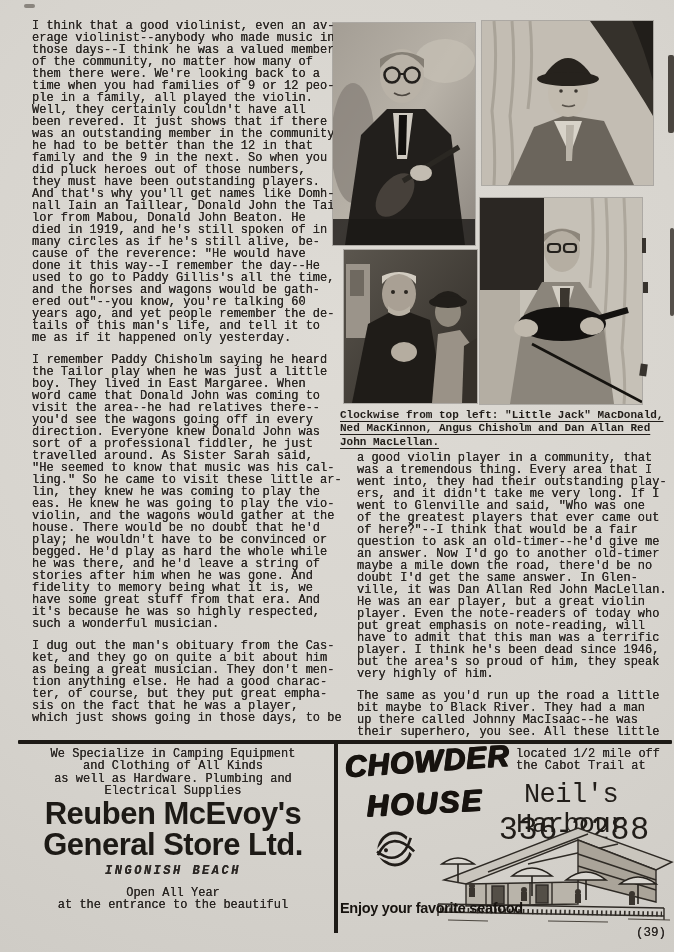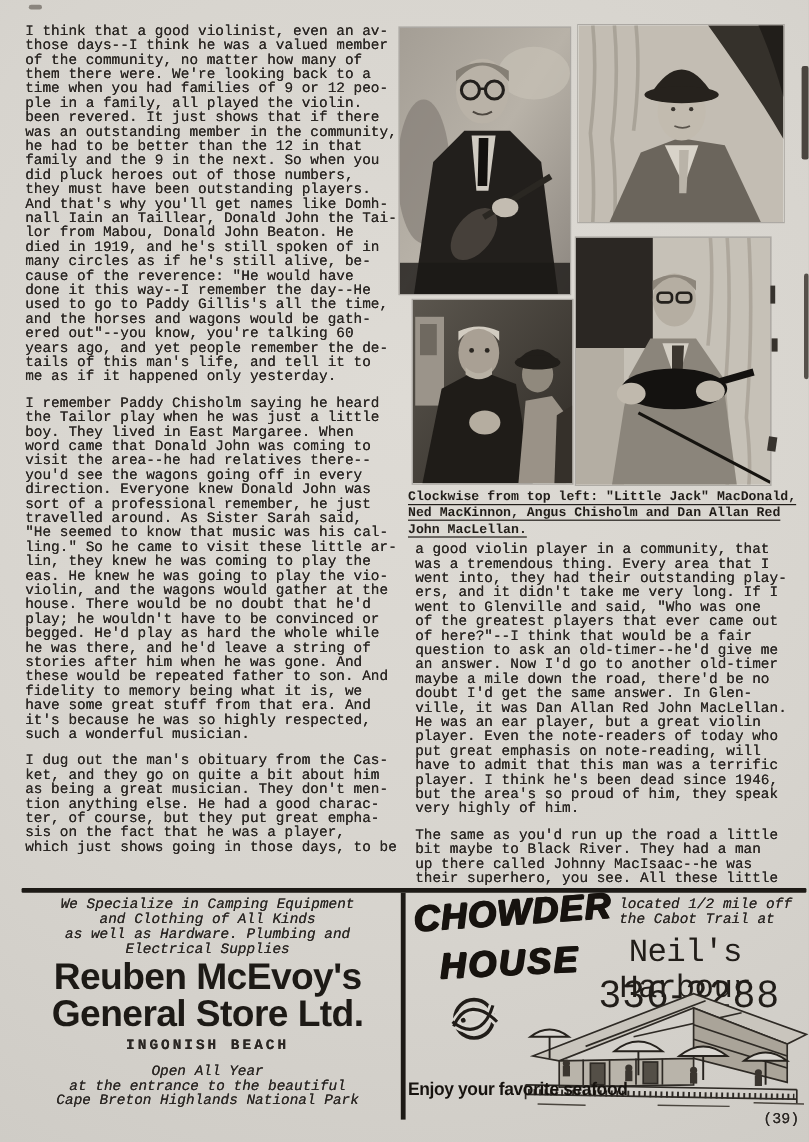--- a/index.html
+++ b/index.html
@@ -5,39 +5,39 @@
   html,body{margin:0;padding:0;background:#b0aca6;}
   .page{
     position:relative;width:674px;height:952px;margin:0 auto;
     background:#d9d6d0;
     background-image:radial-gradient(circle at 50% 35%, #dedbd5 0%, #d7d4ce 60%, #cfccc6 100%);
     font-family:"Liberation Mono","DejaVu Sans Mono",monospace;
     color:#2b2724;overflow:hidden;
   }
   .tcol{position:absolute;}
   .tline{white-space:pre;font-size:12px;line-height:12px;letter-spacing:0;text-shadow:0 0 .4px currentColor;}
-  .para{margin:0 0 10px 5px;}
+  .para{margin:0 0 10px 16px;}
   .u{text-underline-offset:2px;}
   
   .collage{position:absolute;left:333px;top:21px;width:335px;height:383px;}
   .photo{position:absolute;overflow:hidden;box-shadow:0 0 0 1px rgba(40,36,32,.25);}
   .photo svg{display:block;}
   
   .caption{position:absolute;left:340px;top:409px;width:332px;}
   .caption-line{white-space:pre;font-size:11px;line-height:13.4px;font-weight:bold;
     text-decoration:underline;text-underline-offset:2.5px;color:#211d19;}
   
   .rule-h{position:absolute;left:18px;top:740px;width:654px;height:3.5px;background:#1d1a16;border-radius:1px;}
   .rule-v{position:absolute;left:334px;top:744px;width:4px;height:189px;background:#1d1a16;}
   
   .ad-left{position:absolute;left:14px;top:748px;width:318px;text-align:center;}
-  .ad-line{white-space:pre;font-size:12px;line-height:12.4px;text-shadow:0 0 .4px currentColor;font-style:italic;}
+  .ad-line{white-space:pre;font-size:12px;line-height:12.4px;text-shadow:0 0 .4px currentColor;}
   .store-name{font-family:"Liberation Sans","DejaVu Sans",sans-serif;font-weight:bold;
     font-size:31px;line-height:30px;letter-spacing:-.5px;color:#1d1a16;margin-top:1px;}
-  .store-loc{font-size:12px;letter-spacing:2.5px;margin:4px 0 9px 0;font-weight:bold;text-shadow:0 0 .4px currentColor;}
+  .store-loc{font-size:12px;letter-spacing:2.5px;margin:4px 0 9px 0;font-weight:bold;text-shadow:0 0 .4px currentColor;font-style:italic;}
   
   .ad-right{position:absolute;left:340px;top:744px;width:334px;height:200px;}
   .chowder-word{position:absolute;font-family:"Liberation Sans","DejaVu Sans",sans-serif;
     font-weight:bold;font-style:italic;color:#17130f;
     text-shadow:1px 0 0 #17130f,0 1px 0 #17130f,1.5px 1px 0 #17130f;}
   .cw1{left:4px;top:0px;font-size:30px;transform:rotate(-4deg);letter-spacing:1px;}
   .cw2{left:26px;top:42px;font-size:30px;transform:rotate(-3deg);letter-spacing:2px;}
   .located{position:absolute;left:152px;top:4px;width:180px;margin-left:24px;}
   .neils{position:absolute;left:136px;top:36px;width:190px;text-align:center;
     font-family:Liberation Mono, monospace;font-size:27px;color:#211d19;letter-spacing:-.5px;}
@@ -58,25 +58,27 @@
   .a6{left:640px;top:364px;width:7px;height:12px;transform:rotate(8deg);}
 </style>
 </head>
 <body>
 
 <div class="page">
 
   <div class="tcol" style="left:16px;top:20px;width:316px;">
       <div class="para">
         <div class="tline">I think that a good violinist, even an av-</div>
+        <div class="tline">erage violinist--anybody who made music in</div>
         <div class="tline">those days--I think he was a valued member</div>
         <div class="tline">of the community, no matter how many of</div>
         <div class="tline">them there were. We're looking back to a</div>
         <div class="tline">time when you had families of 9 or 12 peo-</div>
         <div class="tline">ple in a family, all played the violin.</div>
+        <div class="tline">Well, they certainly couldn't have all</div>
         <div class="tline">been revered. It just shows that if there</div>
         <div class="tline"><span class="u">was</span> an outstanding member in the community,</div>
         <div class="tline">he had to be better than the 12 in that</div>
         <div class="tline">family and the 9 in the next. So when you</div>
         <div class="tline">did pluck heroes out of those numbers,</div>
         <div class="tline">they must have been outstanding players.</div>
         <div class="tline">And that's why you'll get names like Domh-</div>
         <div class="tline">nall Iain an Taillear, Donald John the Tai-</div>
         <div class="tline">lor from Mabou, Donald John Beaton. He</div>
         <div class="tline">died in 1919, and he's still spoken of in</div>
@@ -91,33 +93,32 @@
         <div class="tline">me as if it happened only yesterday.</div>
       </div>
       <div class="para">
         <div class="tline">I remember Paddy Chisholm saying he heard</div>
         <div class="tline">the Tailor play when he was just a little</div>
         <div class="tline">boy. They lived in East Margaree. When</div>
         <div class="tline">word came that Donald John was coming to</div>
         <div class="tline">visit the area--he had relatives there--</div>
         <div class="tline">you'd see the wagons going off in every</div>
         <div class="tline">direction. Everyone knew Donald John was</div>
-        <div class="tline">sort of a professional remember, he just</div>
+        <div class="tline">sort of a professional fiddler, he just</div>
         <div class="tline">travelled around. As Sister Sarah said,</div>
         <div class="tline">"He seemed to know that music was his cal-</div>
         <div class="tline">ling." So he came to visit these little ar-</div>
         <div class="tline">lin, they knew he was coming to play the</div>
         <div class="tline">eas. He knew he was going to play the vio-</div>
         <div class="tline">violin, and the wagons would gather at the</div>
         <div class="tline">house. There would be no doubt that he'd</div>
         <div class="tline">play; he wouldn't have to be convinced or</div>
         <div class="tline">begged. He'd play as hard the whole while</div>
         <div class="tline">he was there, and he'd leave a string of</div>
         <div class="tline">stories after him when he was gone. And</div>
-        <div class="tline">these would be repeated father to son. And</div>
         <div class="tline">fidelity to memory being what it is, we</div>
         <div class="tline">have some great stuff from that era. And</div>
         <div class="tline">it's because he was so highly respected,</div>
         <div class="tline">such a wonderful musician.</div>
       </div>
       <div class="para">
         <div class="tline">I dug out the man's obituary from the <span class="u">Cas-</span></div>
         <div class="tline"><span class="u">ket</span>, and they go on quite a bit about him</div>
         <div class="tline">as being a great musician. They don't men-</div>
         <div class="tline">tion anything else. He had a good charac-</div>
@@ -278,21 +279,20 @@
         <div class="ad-line">and Clothing of All Kinds</div>
         <div class="ad-line">as well as Hardware. Plumbing and</div>
         <div class="ad-line">Electrical Supplies</div>
       </div>
     <div class="store-name">Reuben McEvoy's</div>
     <div class="store-name">General Store Ltd.</div>
     <div class="store-loc">INGONISH BEACH</div>
     <div>
         <div class="ad-line">Open All Year</div>
         <div class="ad-line">at the entrance to the beautiful</div>
-        <div class="ad-line">Cape Breton Highlands National Park</div>
       </div>
   </div>
 
   <div class="ad-right">
     <div class="chowder-word cw1">CHOWDER</div>
     <div class="chowder-word cw2">HOUSE</div>
     <div class="located">
         <div class="ad-line">located 1/2 mile off</div>
         <div class="ad-line">the Cabot Trail at</div>
       </div>

